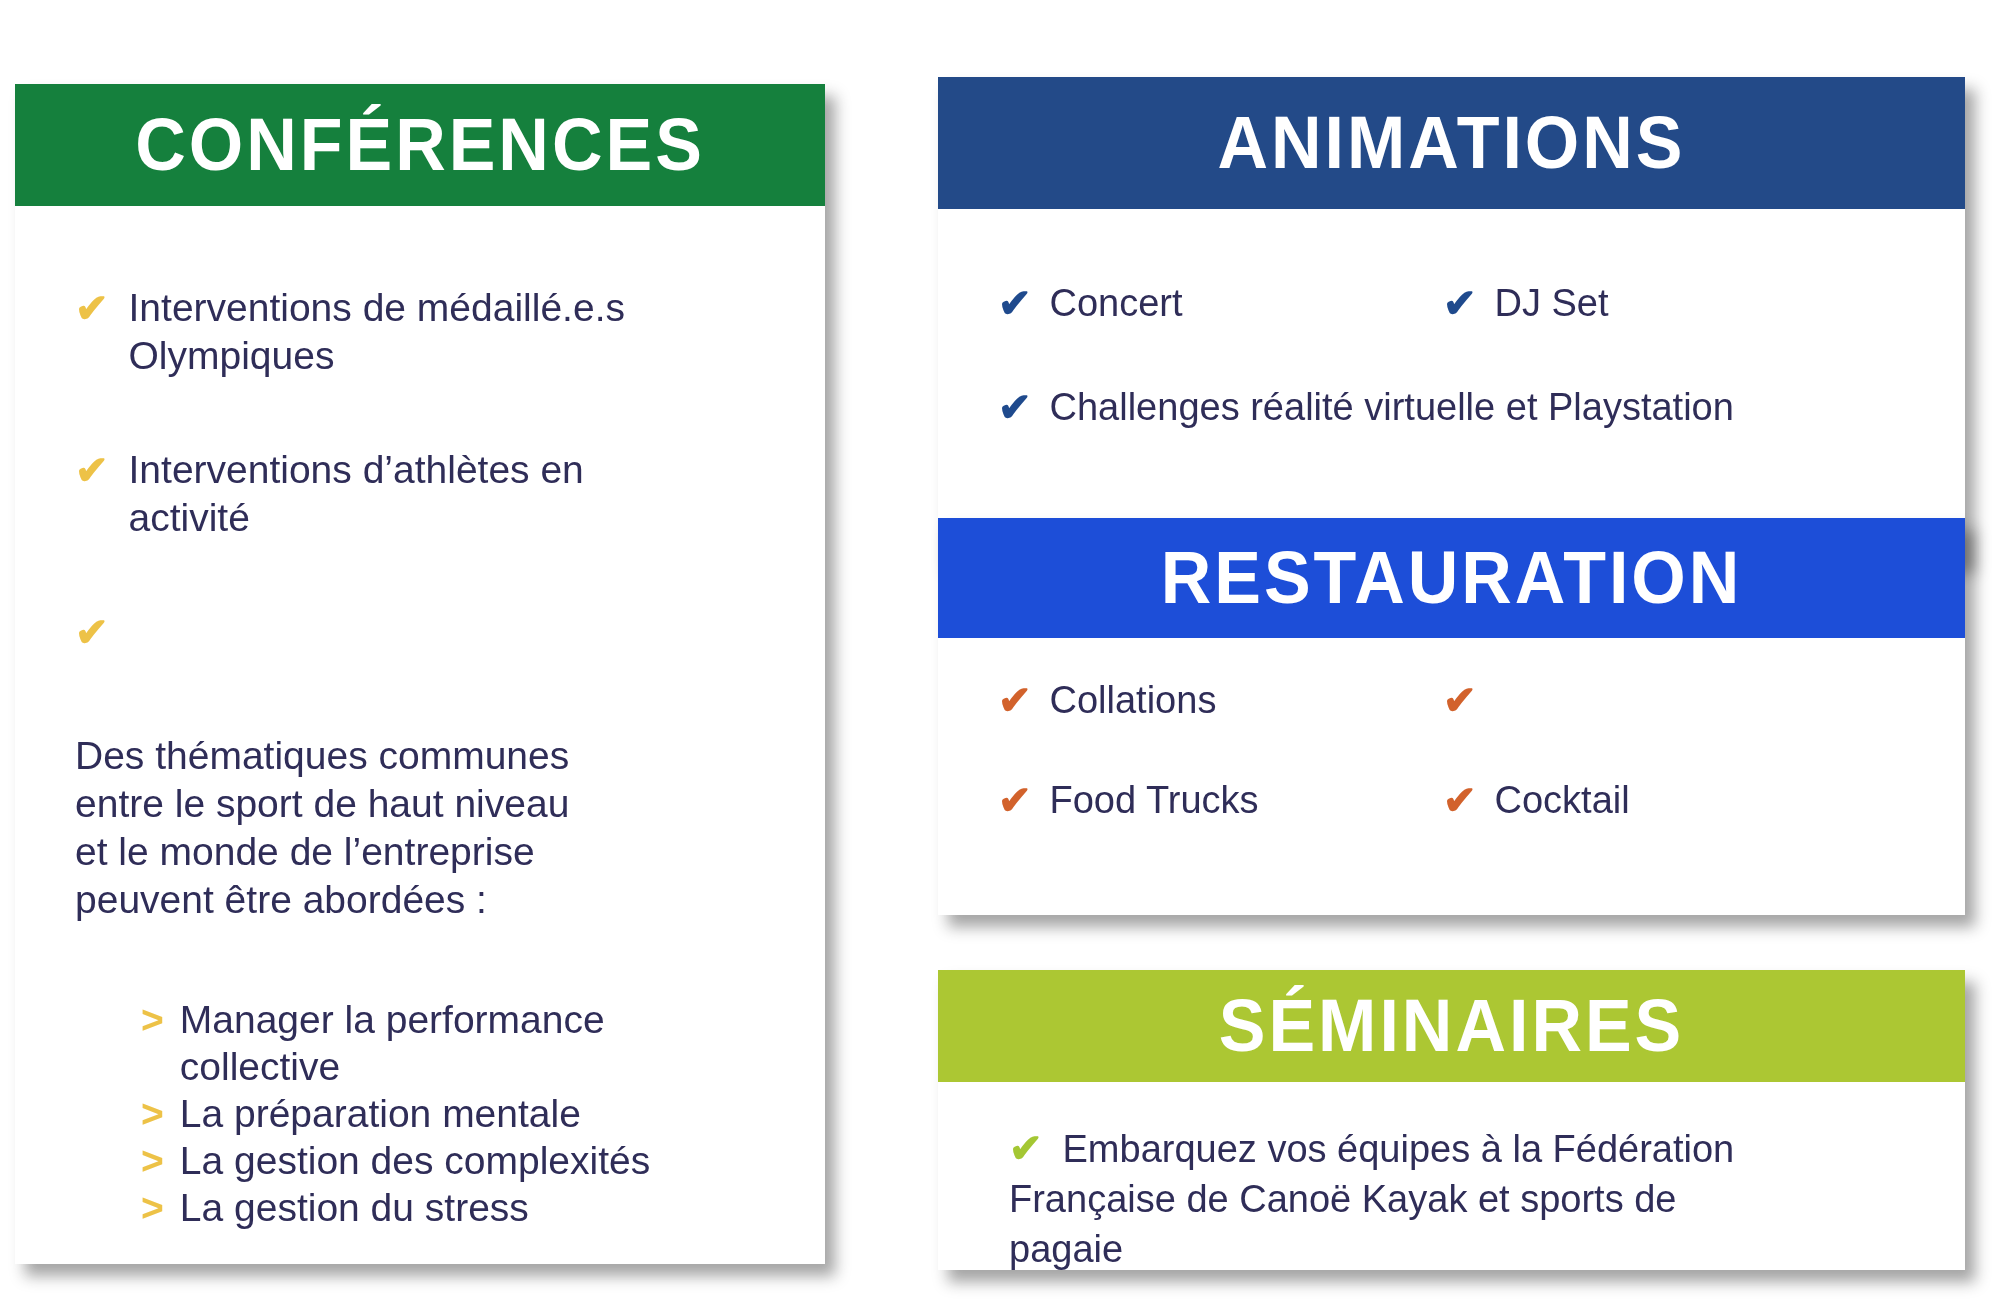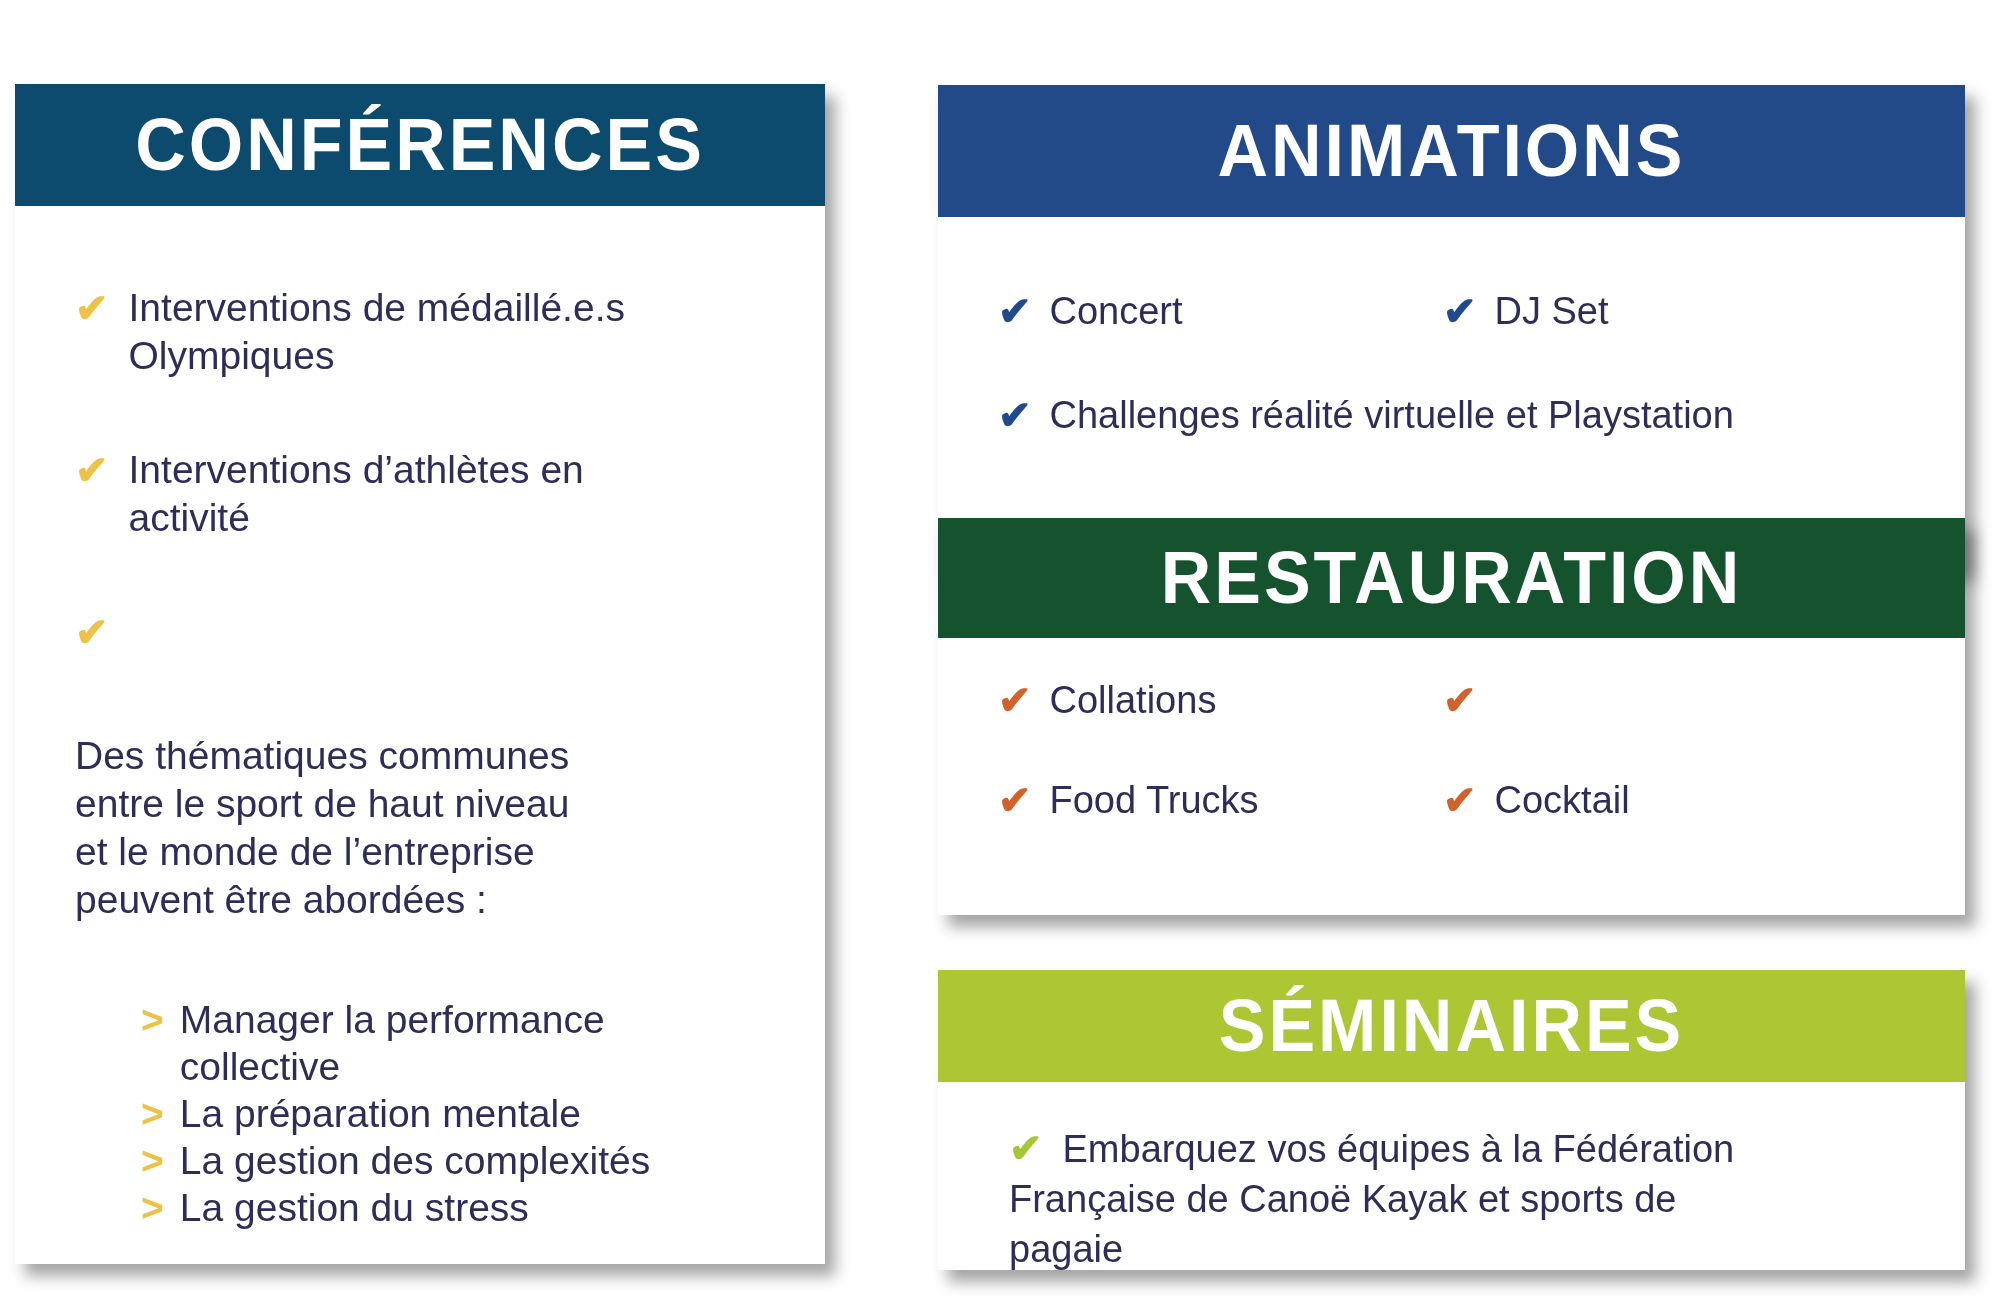--- a/index.html
+++ b/index.html
@@ -26,21 +26,21 @@
     color: #ffffff;
     font-size: 70px;
     font-weight: 800;
     letter-spacing: 3px;
     transform: scaleY(1.06);
     white-space: nowrap;
   }
 
   
   #panel-conferences { left: 15px; top: 84px; width: 810px; height: 1180px; }
-  #panel-conferences .panel-header { height: 122px; background: #0c4a6e; }
+  #panel-conferences .panel-header { height: 122px; background: #15803d; }
   #panel-conferences .panel-body { padding: 78px 30px 0 60px; font-size: 39px; line-height: 48px; }
 
   .check-item { display: flex; align-items: flex-start; gap: 20px; margin-bottom: 66px; }
   .check-item:last-of-type { margin-bottom: 0; }
   .check {
     font-size: 40px; line-height: 48px; flex: 0 0 auto;
     font-weight: bold;
   }
   .check.yellow { color: #EDC247; }
   .check.blue   { color: #1F4A8D; }
@@ -48,26 +48,26 @@
   .check.green  { color: #A4C733; }
   .pre { white-space: pre-line; }
 
   .lead-paragraph { margin: 76px 0 0 0; white-space: pre-line; }
 
   .sub-list { list-style: none; margin: 72px 0 0 66px; padding: 0; }
   .sub-list li { display: flex; gap: 16px; line-height: 47px; }
   .chevron { color: #EDC247; font-weight: bold; flex: 0 0 auto; }
 
   
-  #panel-animations { left: 938px; top: 85px; width: 1027px; height: 484px; }
+  #panel-animations { left: 938px; top: 77px; width: 1027px; height: 484px; }
   #panel-animations .panel-header { height: 132px; background: #234A88; }
   #panel-animations .panel-body { padding: 70px 45px 0 60px; font-size: 38px; line-height: 48px; }
 
   #panel-restauration { left: 938px; top: 518px; width: 1027px; height: 397px; }
-  #panel-restauration .panel-header { height: 120px; background: #14532d; }
+  #panel-restauration .panel-header { height: 120px; background: #1d4ed8; }
   #panel-restauration .panel-body { padding: 38px 45px 0 60px; font-size: 38px; line-height: 48px; }
 
   #panel-seminaires { left: 938px; top: 970px; width: 1027px; height: 300px; }
   #panel-seminaires .panel-header { height: 112px; background: #ACC733; }
   #panel-seminaires .panel-body { padding: 26px 45px 0 55px; font-size: 38px; line-height: 50px; }
 
   .two-col { display: grid; grid-template-columns: 445px auto; }
   .row-gap { margin-top: 56px; }
   .row-gap-sm { margin-top: 52px; }
   .check-line { display: flex; align-items: flex-start; gap: 18px; }

